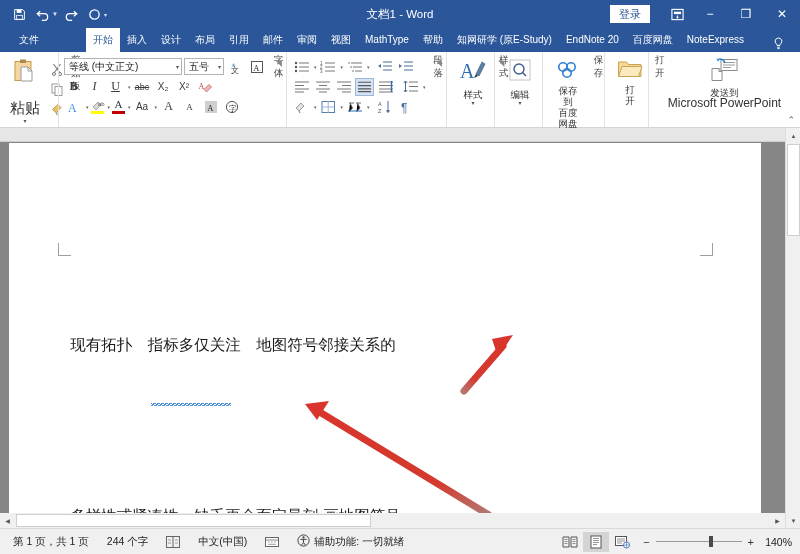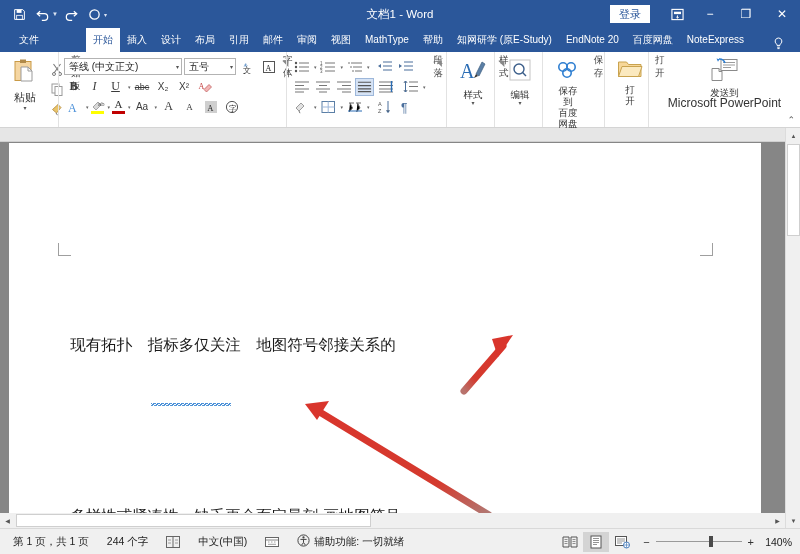--- a/index.html
+++ b/index.html
@@ -75,32 +75,32 @@
     justify-content: center; font-size: 11px; color: #3b3b3b;
   }
   .ic-btn.sel { background: #d6e3f5; border: 1px solid #9db7da; }
   .mini-caret { font-size: 5px; color: #666; margin-left: 1px; }
 
   
   .paste-big {
     width: 44px; display: flex; flex-direction: column; align-items: center;
     justify-content: flex-start; padding-top: 1px;
   }
-  .paste-lbl { font-size: 11px; color: #333; margin-top: 1px; }
+  .paste-lbl { font-size: 15px; color: #333; margin-top: 10px; }
   .big-caret { font-size: 6px; color: #555; line-height: 6px; }
   .clip-side { display: flex; flex-direction: column; gap: 2px; padding-top: 3px; }
 
   
   .fontname {
     width: 118px; height: 17px; border: 1px solid #b3b3b3; background: #fff;
     font-size: 10px; color: #222; display: flex; align-items: center;
     padding: 0 2px 0 4px; position: relative;
   }
   .fontsize {
-    width: 52px; height: 17px; border: 1px solid #b3b3b3; background: #fff;
+    width: 40px; height: 17px; border: 1px solid #b3b3b3; background: #fff;
     font-size: 10px; color: #222; display: flex; align-items: center;
     padding: 0 2px 0 4px; position: relative;
   }
   .combo-caret { margin-left: auto; font-size: 6px; color: #555; }
   .bold { font-weight: bold; font-family: "Liberation Serif", serif; font-size: 12px; }
   .ital { font-style: italic; font-family: "Liberation Serif", serif; font-size: 12px; }
   .undl { text-decoration: underline; font-family: "Liberation Serif", serif; font-size: 12px; }
 
   .colbtn { display: inline-flex; flex-direction: column; align-items: center; line-height: 1; }
   .colbar { width: 13px; height: 3px; margin-top: 1px; }

